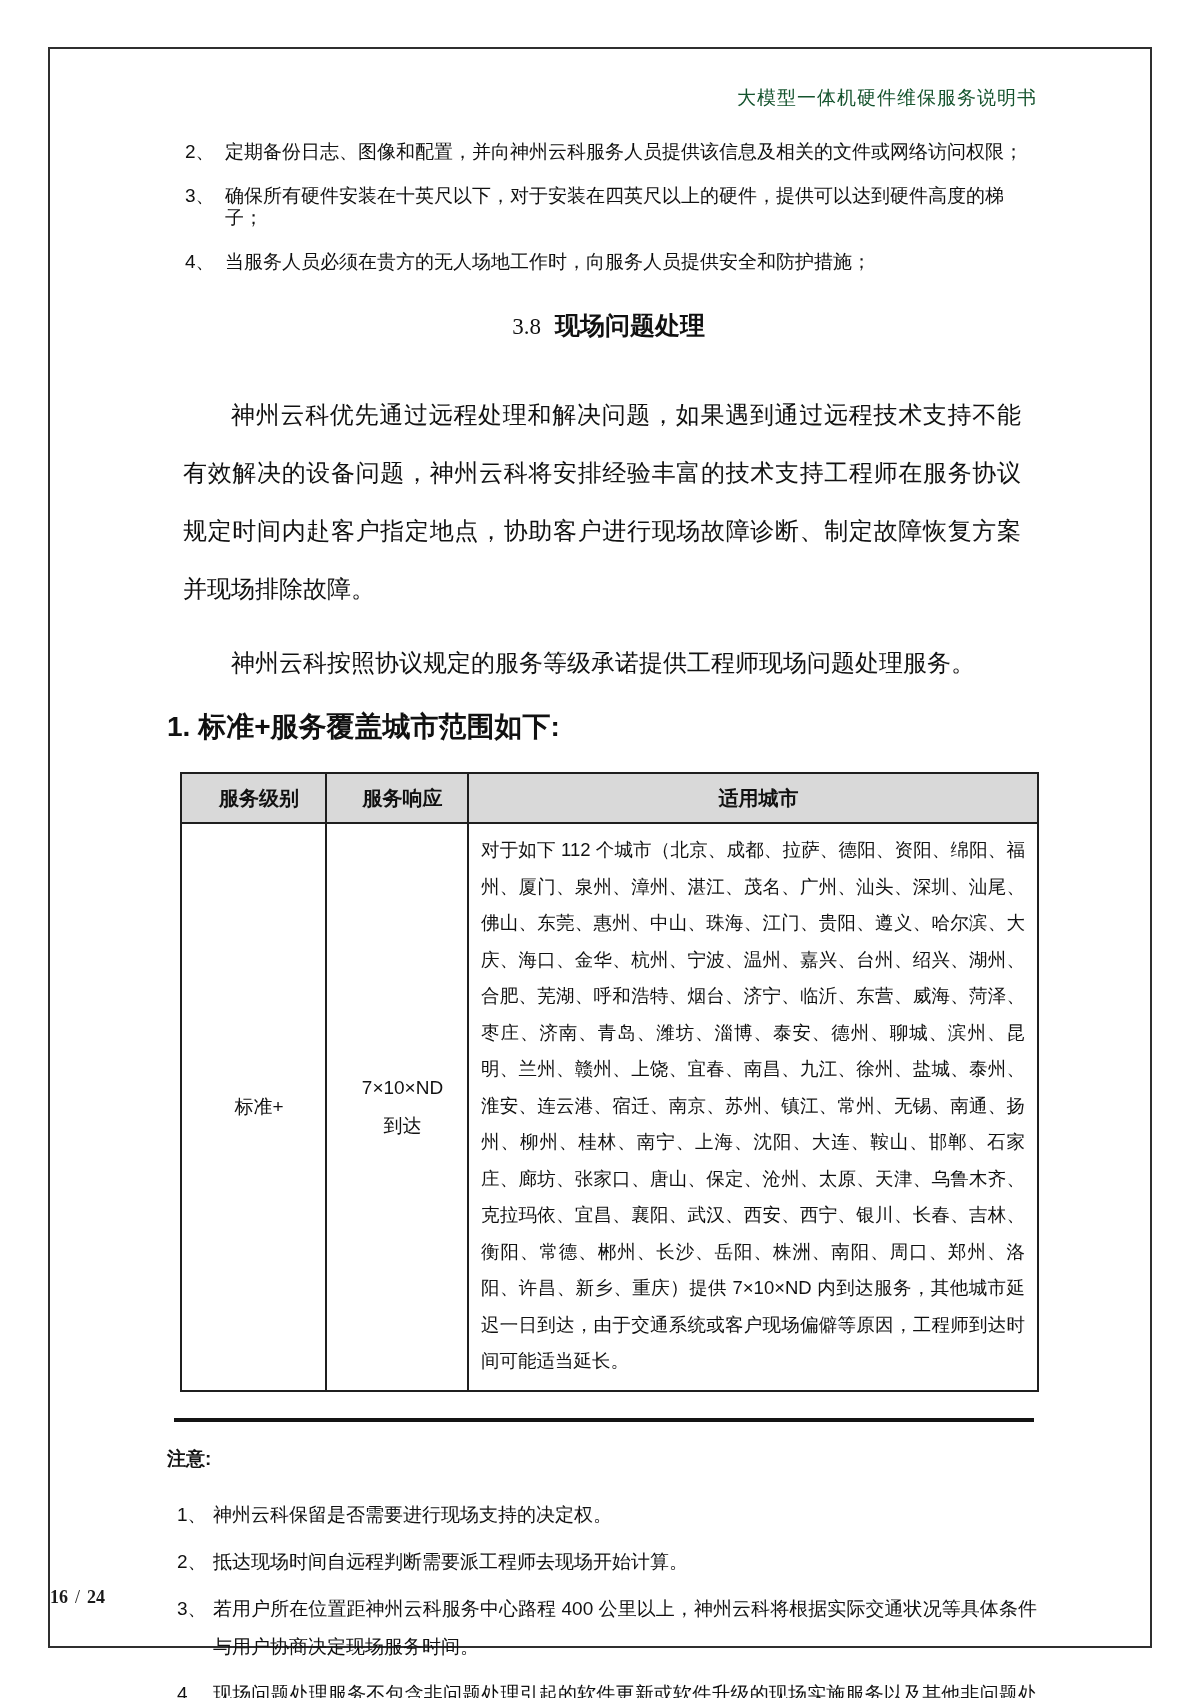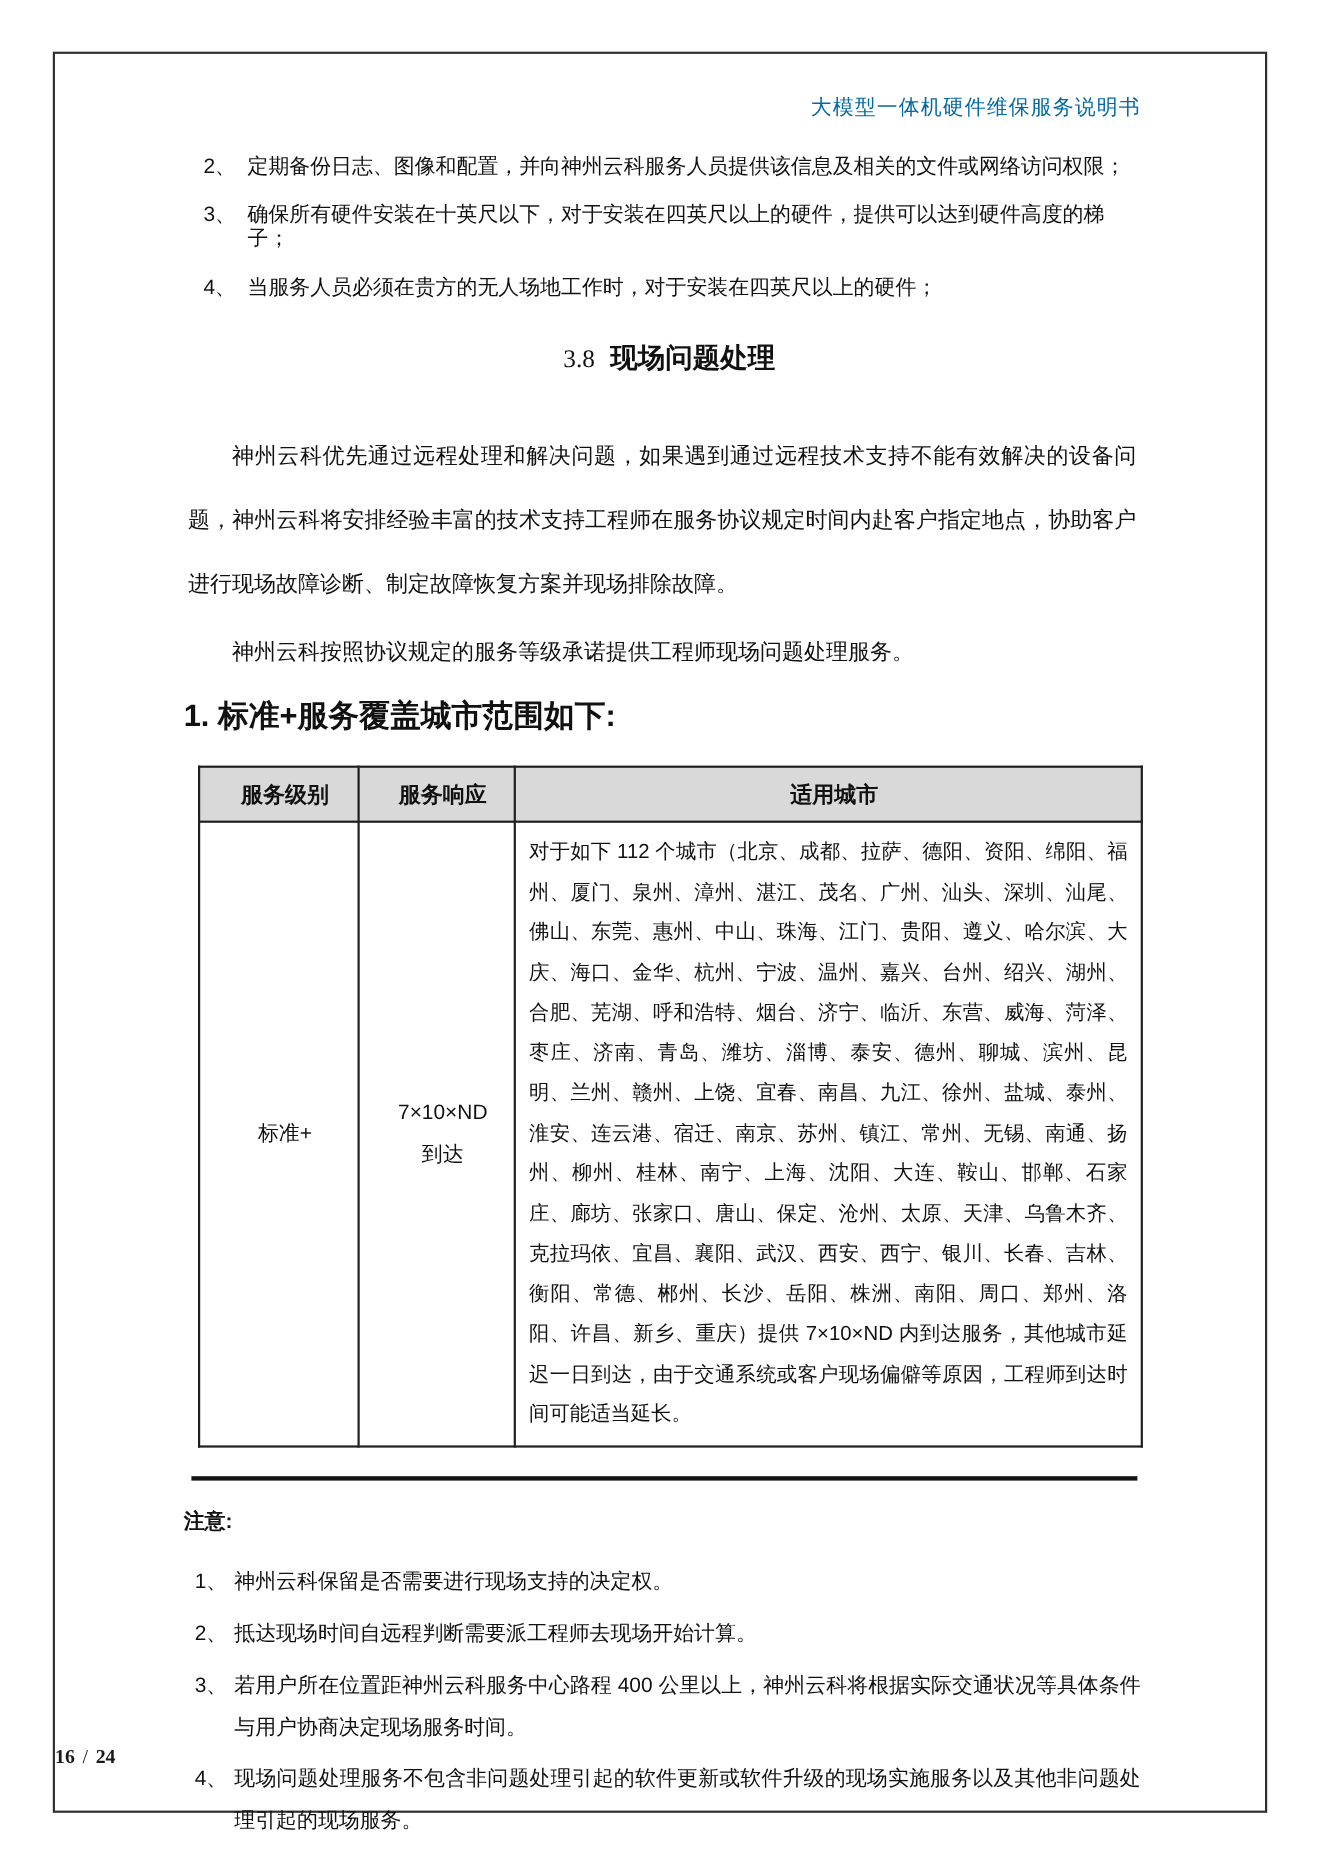--- a/index.html
+++ b/index.html
@@ -20,21 +20,21 @@
   .content {
     position:absolute; left:117px; top:0;
     width:870px;
   }
   .doc-header {
     padding-top:36px;
     text-align:right;
     font-family:"Liberation Serif", serif;
     font-size:19px;
     letter-spacing:1px;
-    color:#0369a1;
+    color:#14532d;
   }
   .cond-list { margin-top:30px; }
   .cond-item {
     display:flex;
     font-size:19px;
     line-height:22px;
     margin-bottom:22px;
     padding-left:18px;
   }
   .cond-item .num { width:40px; flex:0 0 40px; }
@@ -50,22 +50,22 @@
   .section-heading .sec-num {
     font-family:"Liberation Serif", serif;
     font-size:23px;
     margin-right:14px;
   }
   .section-heading .sec-title {
     font-size:25px;
     font-weight:bold;
   }
   .body-par {
-    margin:4px;
-    font-size:20px;
+    margin:16px;
+    font-size:24px;
     line-height:58px;
     text-align:justify;
     text-indent:2em;
   }
   .par-block { margin-top:44px; }
 
   .list-heading {
     margin-top:10px;
     font-size:28px;
     font-weight:bold;
@@ -153,21 +153,21 @@
         <div class="cond-item">
           <span class="num">2、</span>
           <span class="txt">定期备份日志、图像和配置，并向神州云科服务人员提供该信息及相关的文件或网络访问权限；</span>
         </div>
         <div class="cond-item">
           <span class="num">3、</span>
           <span class="txt">确保所有硬件安装在十英尺以下，对于安装在四英尺以上的硬件，提供可以达到硬件高度的梯子；</span>
         </div>
         <div class="cond-item">
           <span class="num">4、</span>
-          <span class="txt">当服务人员必须在贵方的无人场地工作时，对于安装在四英尺以上的硬件；</span>
+          <span class="txt">当服务人员必须在贵方的无人场地工作时，向服务人员提供安全和防护措施；</span>
         </div>
       </div>
 
       <div class="section-heading">
         <span class="sec-num">3.8</span>
         <span class="sec-title">现场问题处理</span>
       </div>
 
       <div class="par-block">
         <p class="body-par">神州云科优先通过远程处理和解决问题，如果遇到通过远程技术支持不能有效解决的设备问题，神州云科将安排经验丰富的技术支持工程师在服务协议规定时间内赴客户指定地点，协助客户进行现场故障诊断、制定故障恢复方案并现场排除故障。</p>

